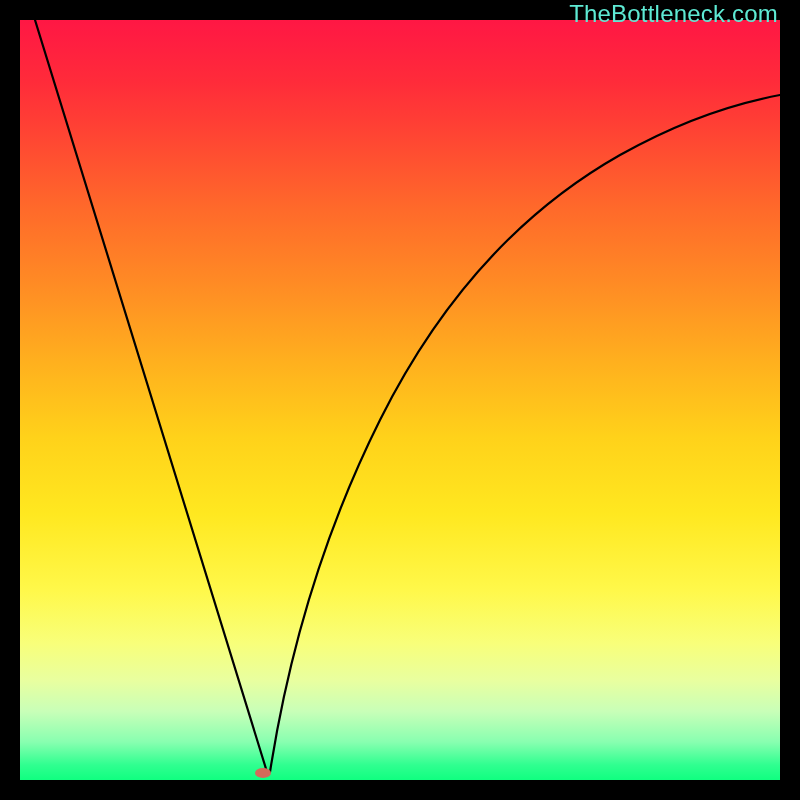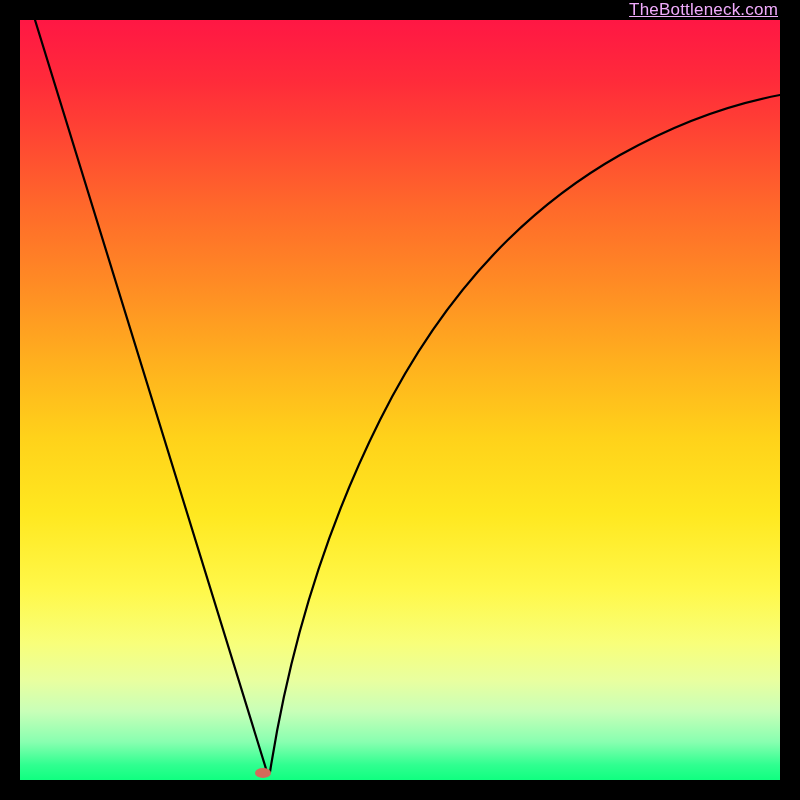--- a/index.html
+++ b/index.html
@@ -32,26 +32,25 @@
       #c8ffb8 91%,
       #88ffb0 95%,
       #30ff90 98%,
       #10ff80 100%
     );
   }
   .watermark {
     position: absolute;
     top: 0px;
     right: 22px;
-    color: #f0abfc;
+    color: #5eead4;
     font-family: Arial, Helvetica, sans-serif;
-    font-size: 17px;
+    font-size: 24px;
     font-weight: 500;
     letter-spacing: 0.2px;
-    text-decoration: underline;
   }
   svg.curve {
     position: absolute;
     left: 20px;
     top: 20px;
     width: 760px;
     height: 760px;
   }
   .marker {
     position: absolute;

